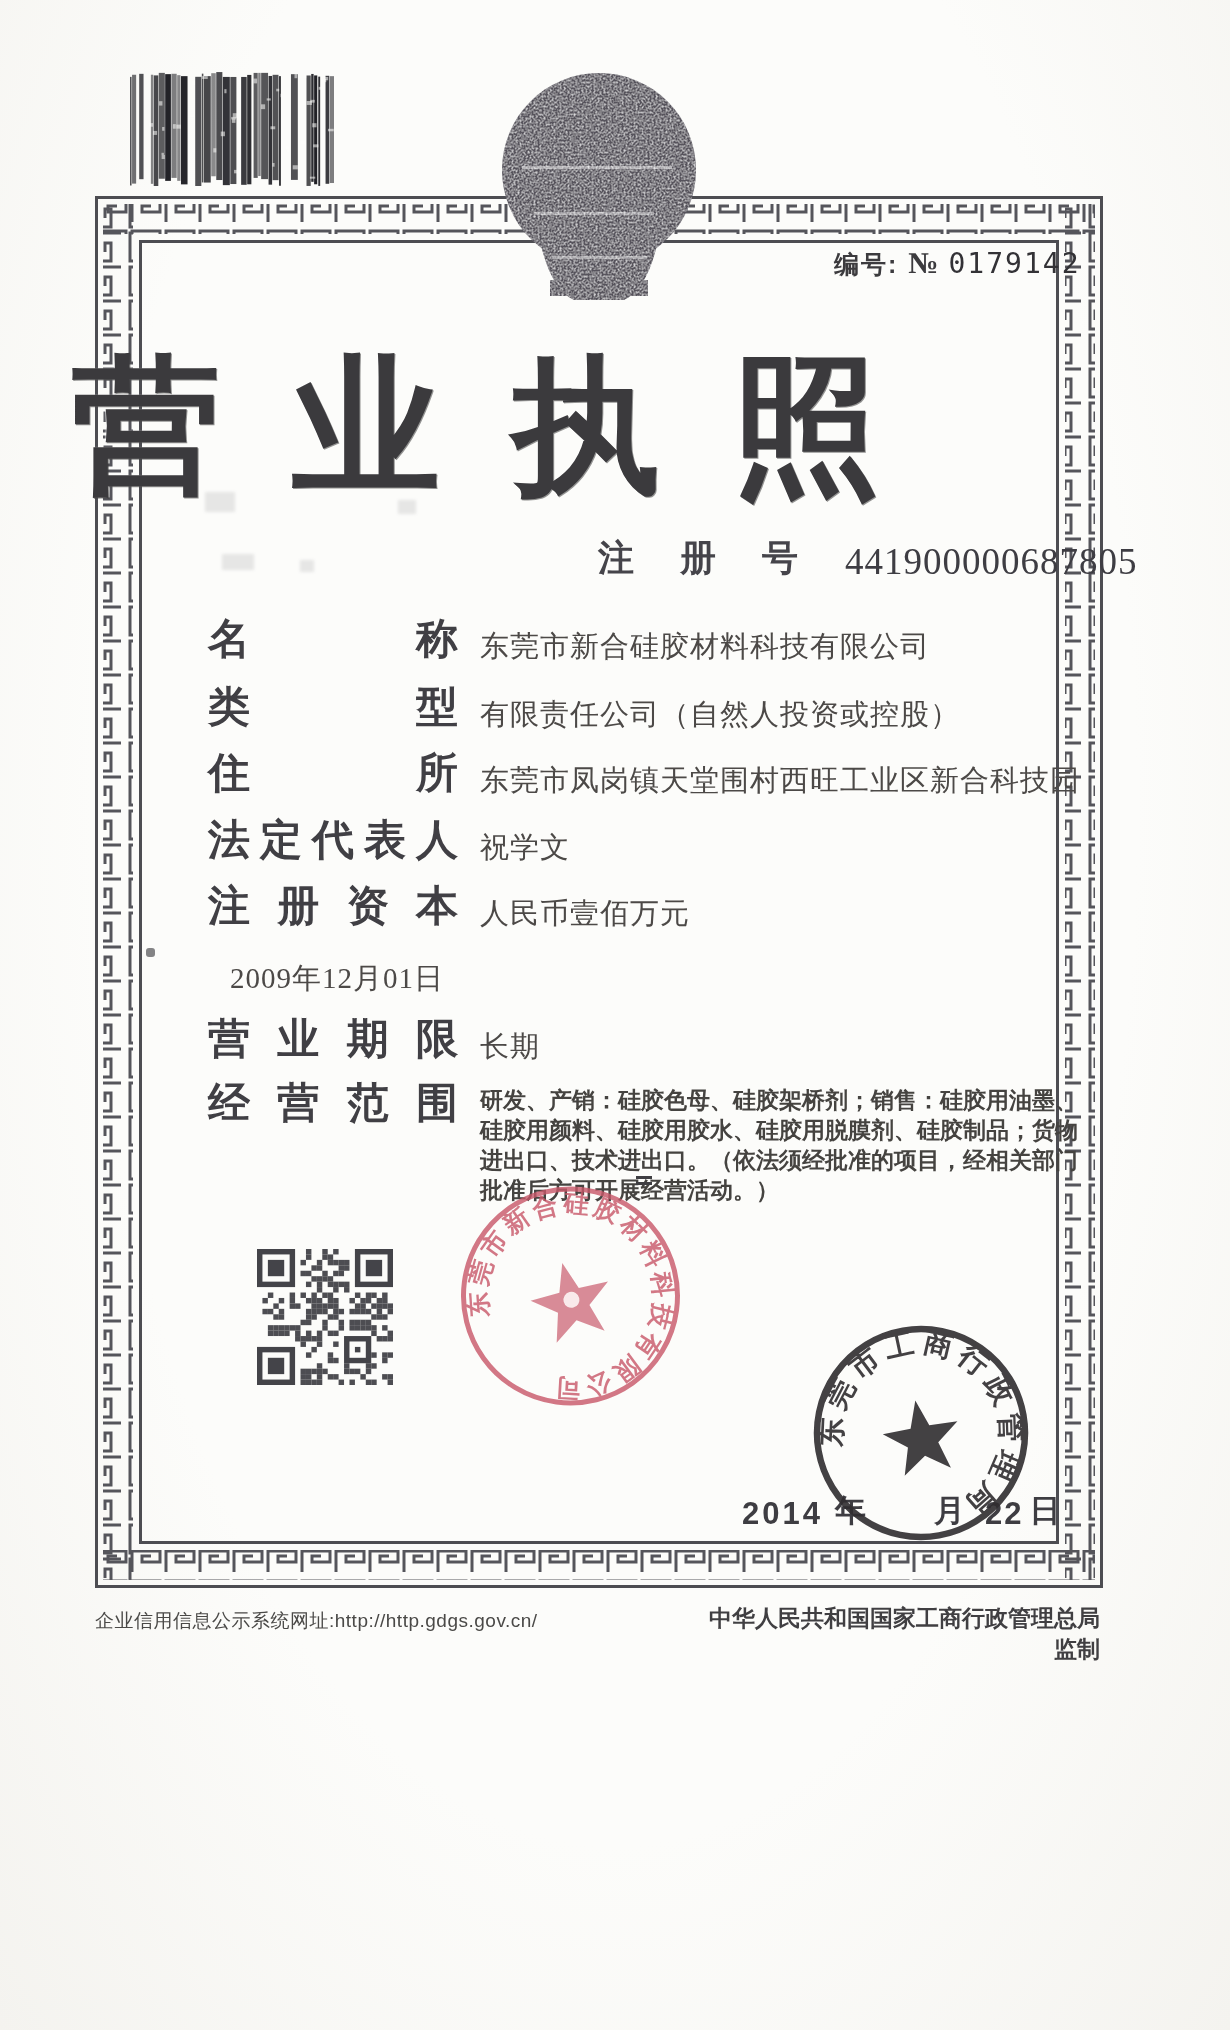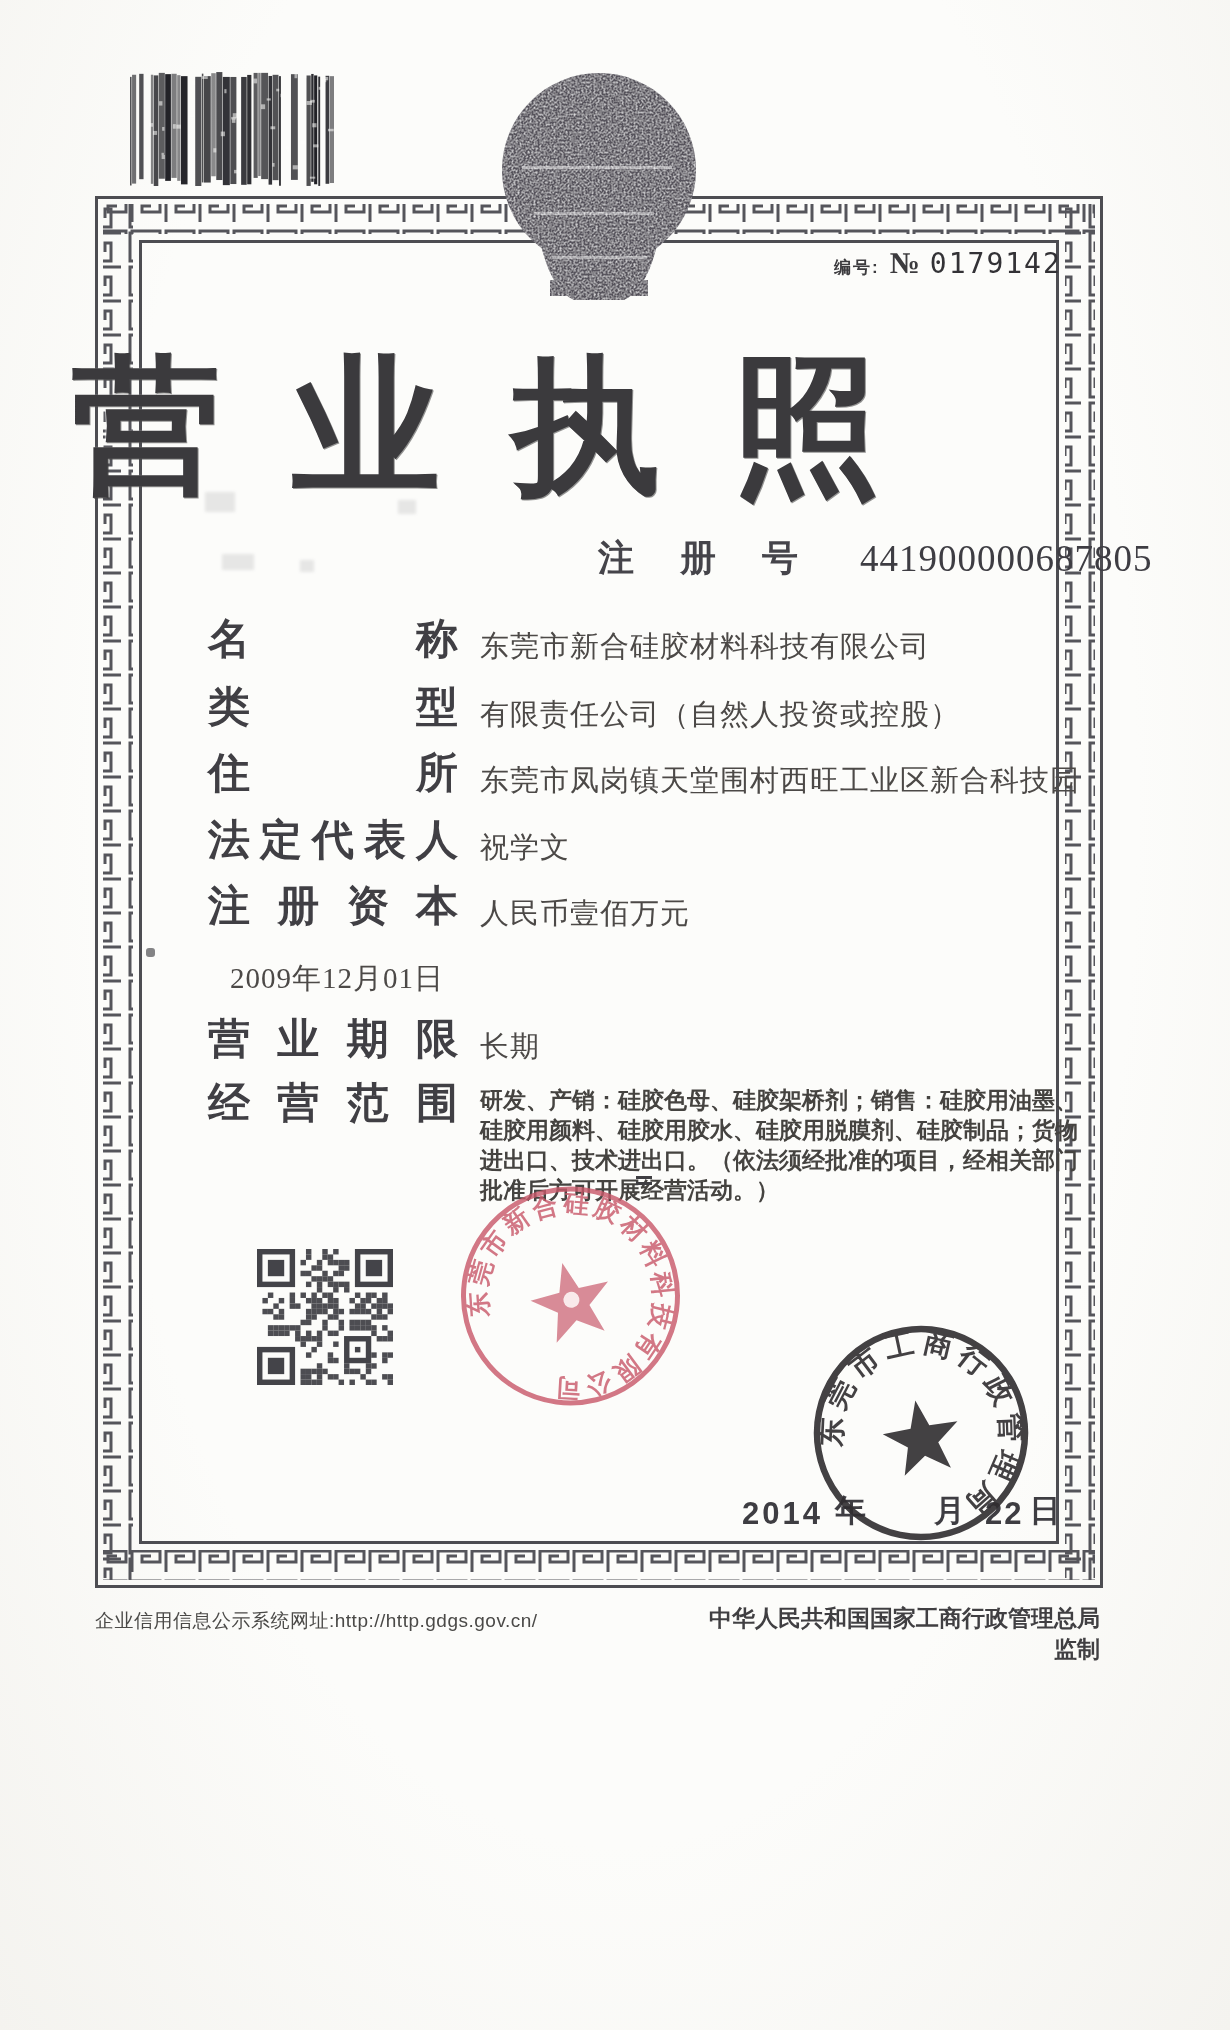--- a/index.html
+++ b/index.html
@@ -2,29 +2,29 @@
 <html><head>
 <meta charset="utf-8">
 <style>
   html,body{margin:0;padding:0;}
   body{font-family:"Liberation Sans","DejaVu Sans",sans-serif;background:#e8e7e3;}
   #page{position:relative;width:1230px;height:2030px;margin:0 auto;overflow:hidden;
         background:radial-gradient(ellipse at 50% 40%, #fcfcfa 60%, #f4f3ef 100%);}
   .abs{position:absolute;}
   
   #serial{left:834px;top:246px;display:flex;align-items:baseline;gap:10px;color:#3c3b3e;z-index:4;}
-  #serial .lbl{font-size:17px;font-weight:600;letter-spacing:2px;}
+  #serial .lbl{font-size:25px;font-weight:600;letter-spacing:2px;}
   #serial .no-sign{font-size:30px;font-weight:bold;font-family:"Liberation Serif","DejaVu Serif",serif;}
   #serial .num{font-size:28px;font-family:"DejaVu Sans Mono","Liberation Mono",monospace;letter-spacing:2px;color:#333236;}
   
   #title{left:0;right:0;top:328px;text-align:left;font-size:148px;font-weight:bold;color:#3b3a3d;
          letter-spacing:72px;text-indent:72px;white-space:nowrap;z-index:4;
          text-shadow:1px 1px 0 rgba(60,60,60,.55), -1px 0 1px rgba(255,255,255,.6);}
   
-  #regline{left:598px;top:534px;display:flex;align-items:center;gap:44px;z-index:4;}
+  #regline{left:598px;top:534px;display:flex;align-items:flex-end;gap:29px;z-index:4;}
   #regline .lbl{font-size:36px;font-weight:600;letter-spacing:18px;color:#45444a;}
   #regline .num{font-size:37px;color:#3e3d43;font-family:"Liberation Serif","DejaVu Serif",serif;letter-spacing:1px;}
   
   .frow{position:absolute;left:200px;display:flex;align-items:flex-start;z-index:4;margin-left:8px;}
   .frow .flabel{display:inline-block;width:250px;font-size:42px;font-weight:600;color:#403f44;
                 text-align:justify;text-align-last:justify;line-height:1;flex:0 0 250px;}
   .frow .fvalue{margin-left:22px;margin-top:9px;font-size:29px;color:#4c4947;
                 font-family:"Liberation Serif","DejaVu Serif",serif;letter-spacing:1px;white-space:nowrap;}
   .frow .fvalue.scope{white-space:normal;width:600px;font-size:23px;line-height:30px;
                 font-weight:600;color:#454340;margin-top:4px;letter-spacing:0;}

